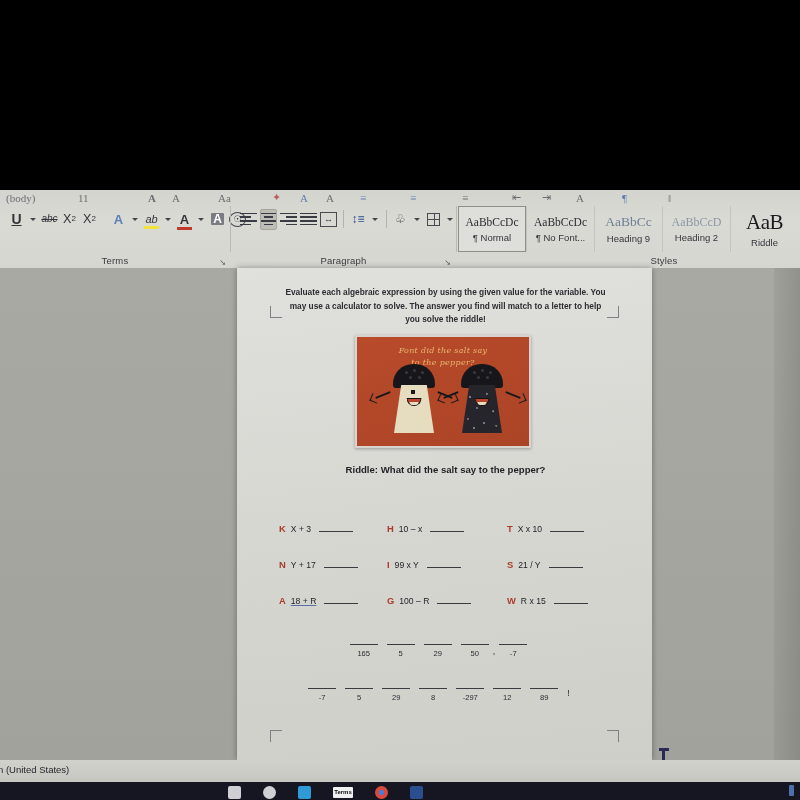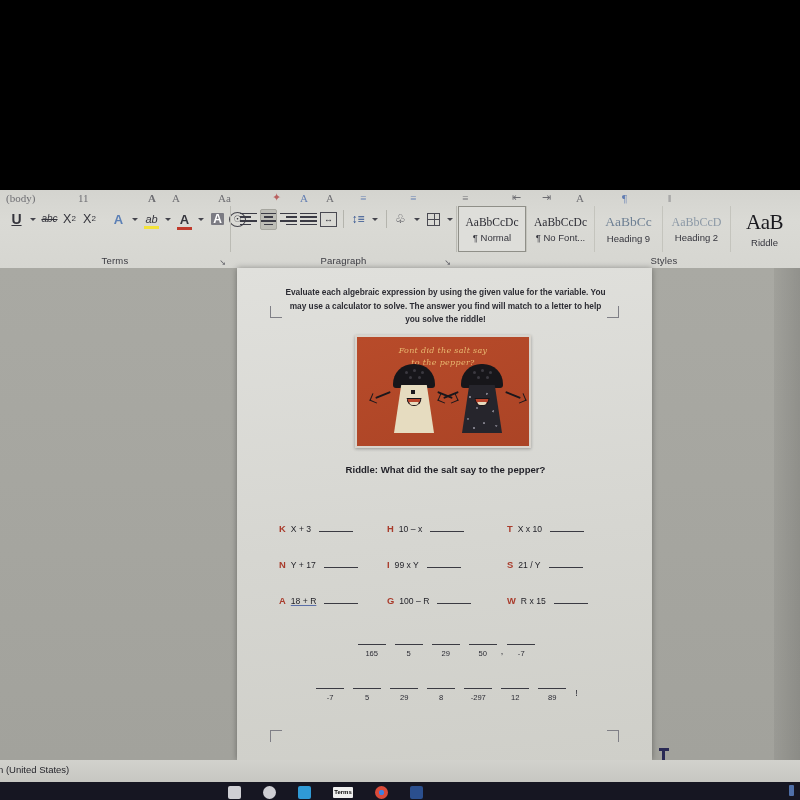--- a/index.html
+++ b/index.html
@@ -279,21 +279,21 @@
   .prob:nth-child(2) { width: 120px; }
   .prob:nth-child(3) { width: 107px; }
   .prob-letter { font-weight: 700; font-size: 9.4px; }
   .prob-expr { white-space: nowrap; }
   .prob-blank {
     display: inline-block; width: 34px;
     border-bottom: 1px solid #3a3a42; margin-left: 3px;
   }
 
   
-  .answer-block { position: absolute; left: 42px; width: 335px; }
+  .answer-block { position: absolute; left: 34px; width: 335px; }
   .ab1 { top: 376px; }
   .ab2 { top: 420px; }
   .answer-row { display: flex; justify-content: center; align-items: flex-end; gap: 7px; }
   .ans-slot { display: flex; flex-direction: column; align-items: center; width: 30px; }
   .ans-line { width: 28px; height: 1px; background: #3a3a42; }
   .ans-num { font-size: 7.6px; color: #2a2a33; margin-top: 4px; }
   .ans-punct { font-size: 9px; color: #2a2a33; align-self: flex-end;
                margin: 0 -4px 2px -4px; }
   .ans-bang { font-size: 9px; color: #2a2a33; align-self: flex-start;
               margin-left: 1px; }

